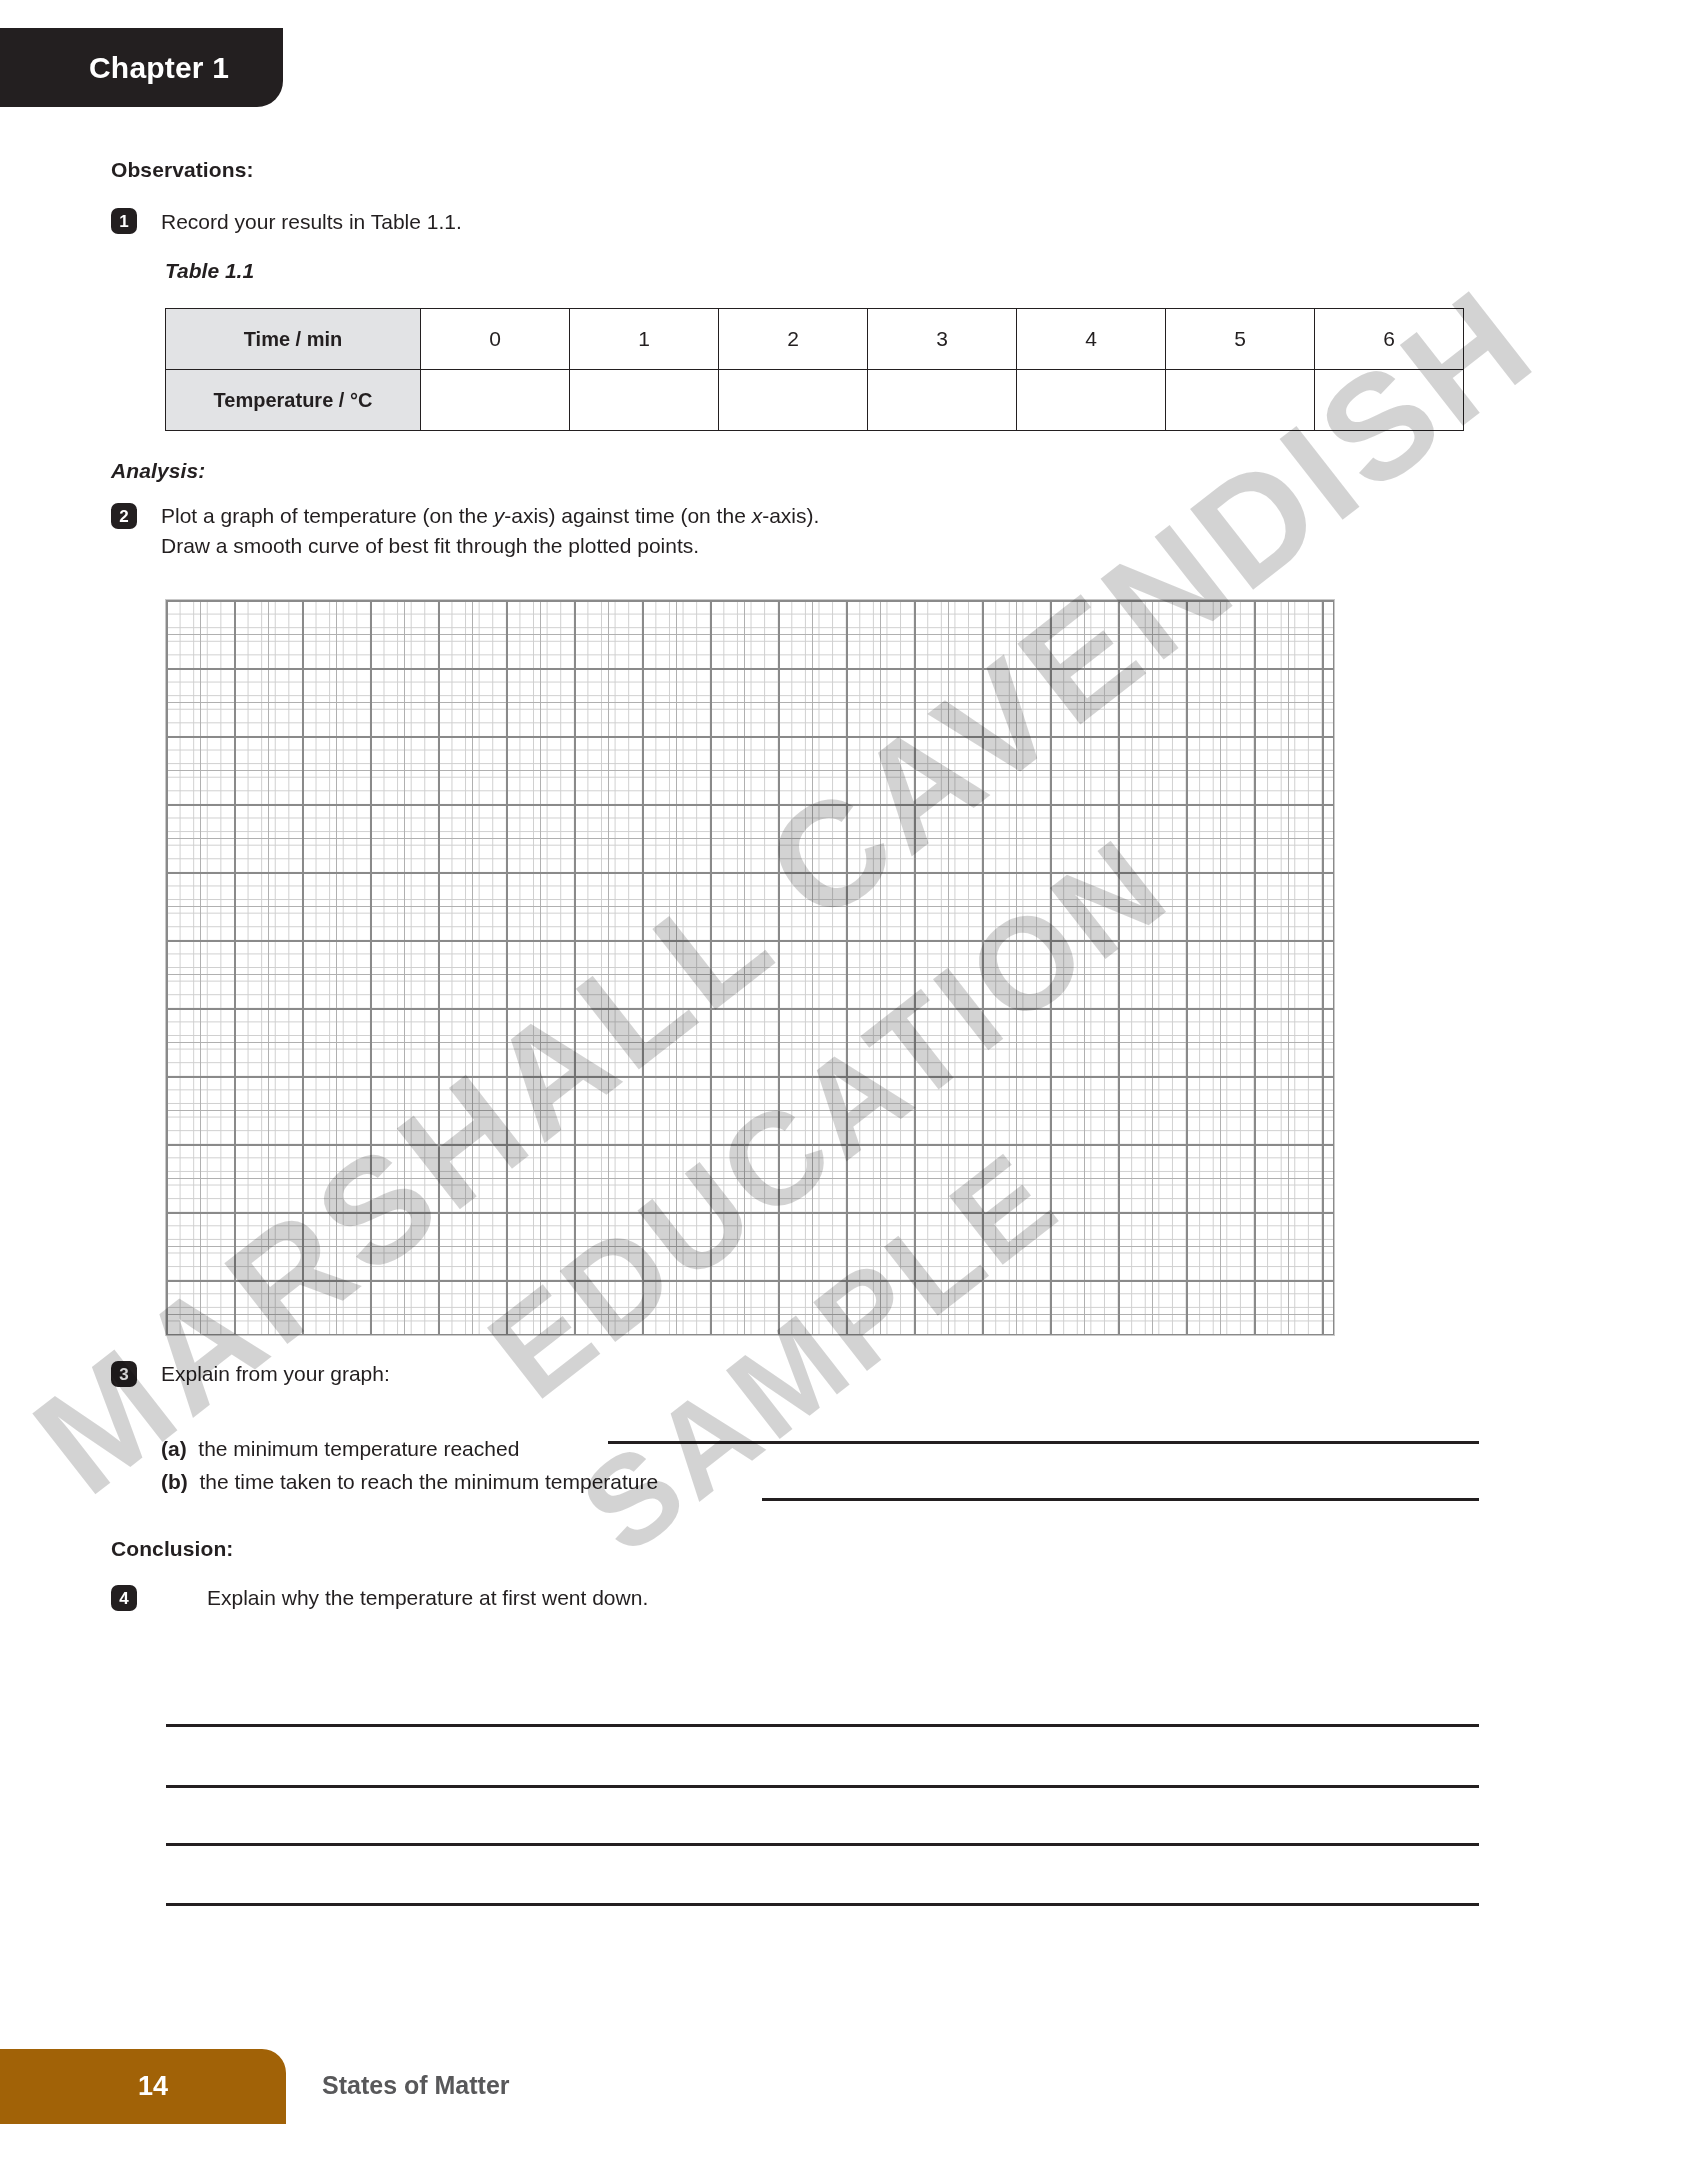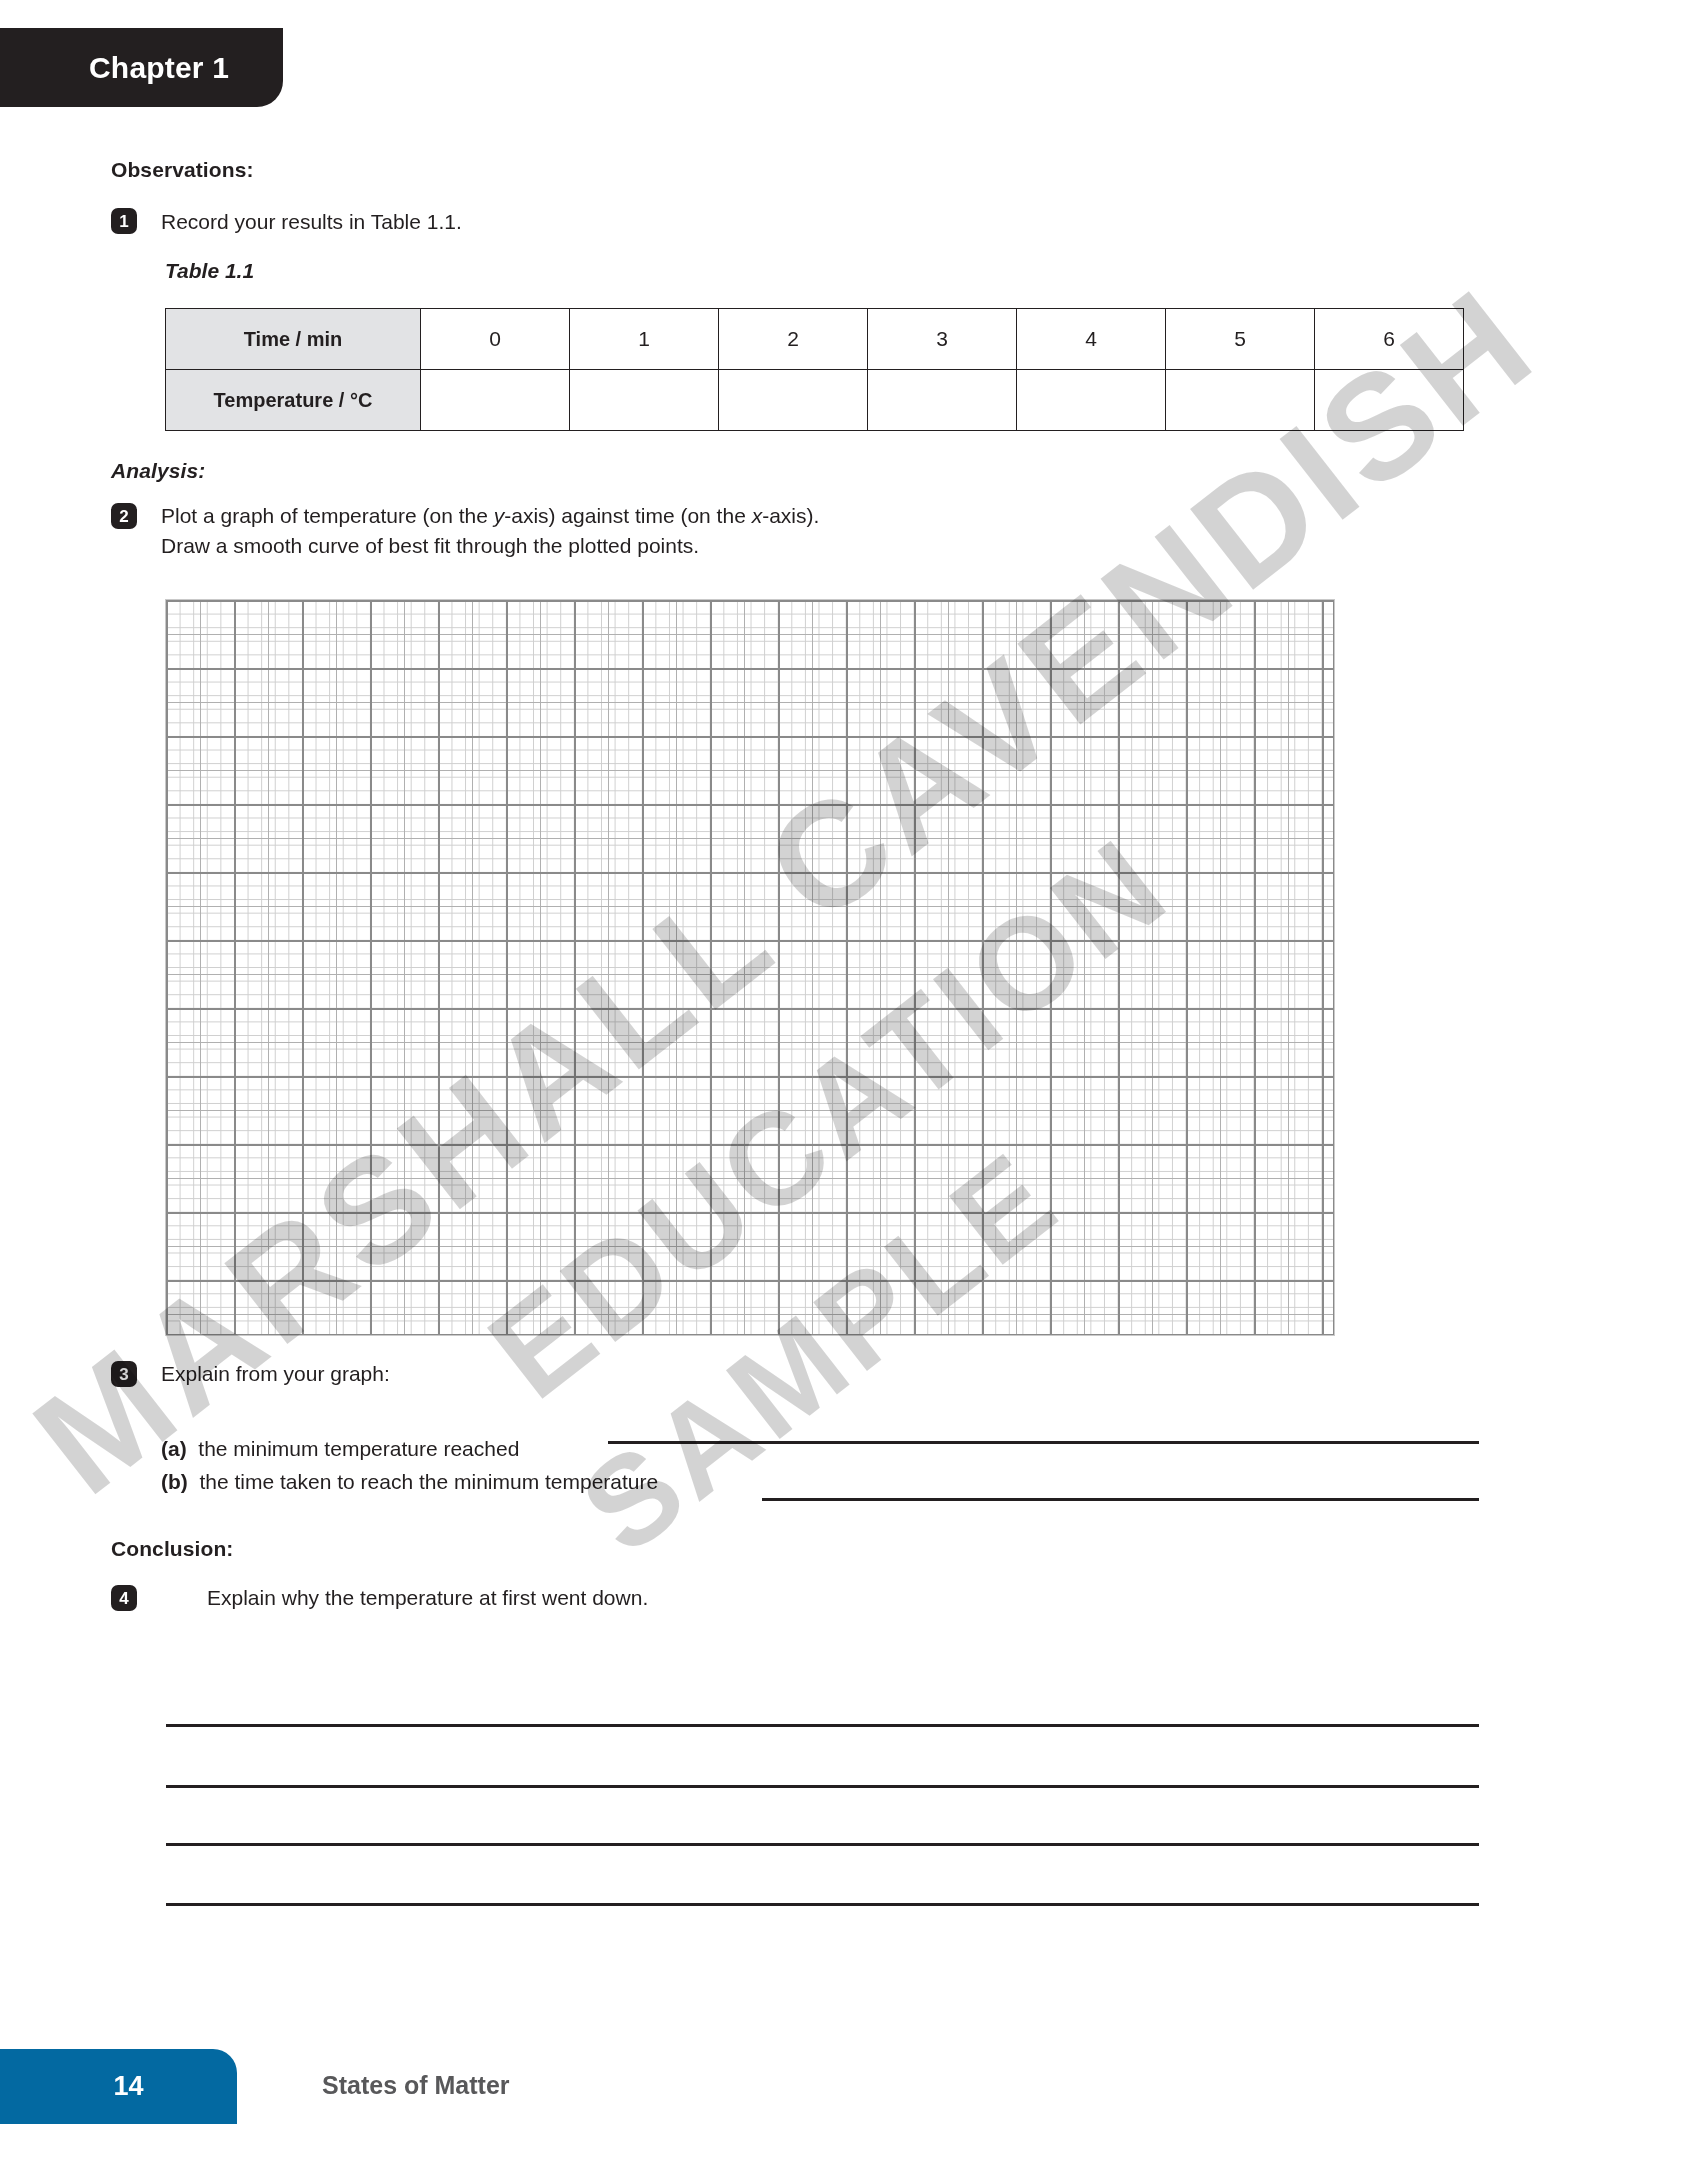--- a/index.html
+++ b/index.html
@@ -204,23 +204,23 @@
     font-size: 21px;
     color: #231f20;
   }
   .sub-label b { font-weight: bold; }
 
   
   .footer-tab {
     position: absolute;
     left: 0;
     top: 2049px;
-    width: 237px;
+    width: 286px;
     height: 75px;
-    background: #0369a1;
+    background: #a16207;
     border-top-right-radius: 24px;
     display: flex;
     align-items: center;
     justify-content: center;
   }
   .footer-tab .page-num {
     color: #ffffff;
     font-size: 27px;
     font-weight: bold;
     margin-left: 20px;

